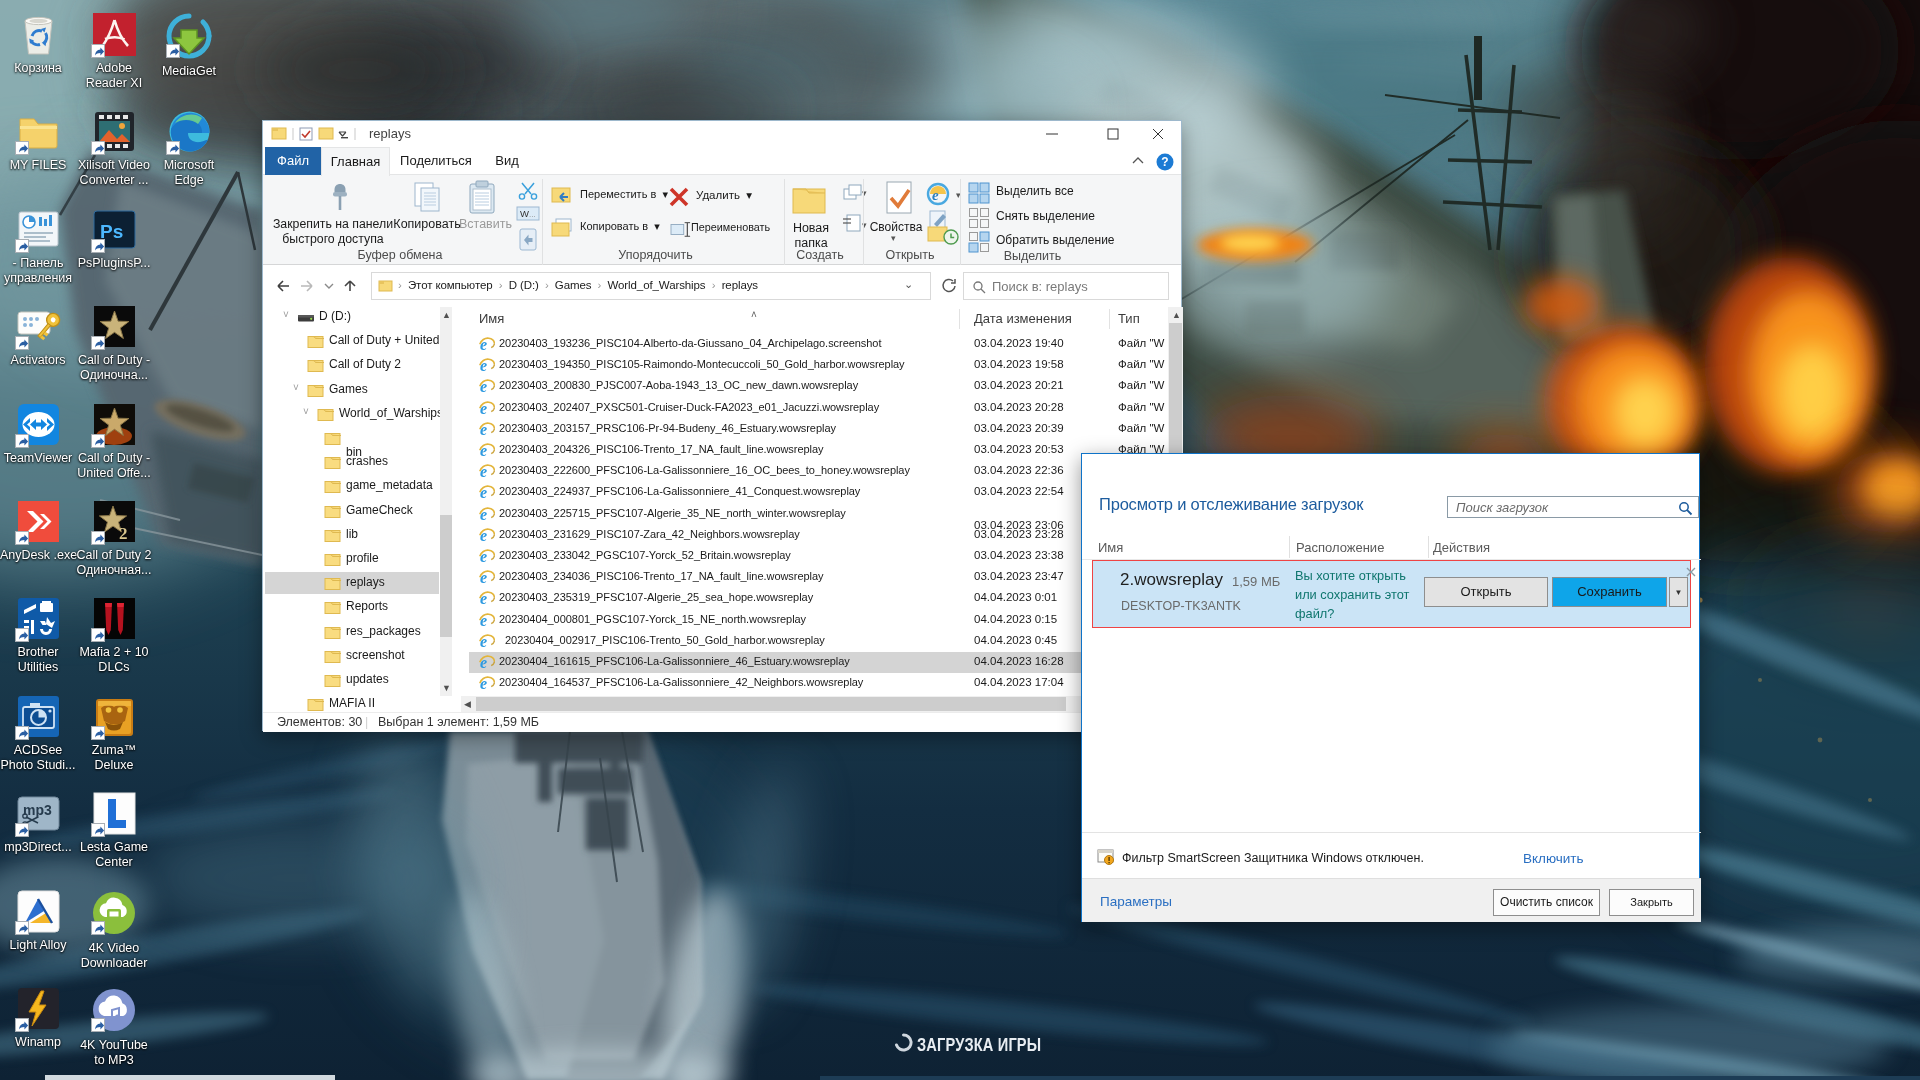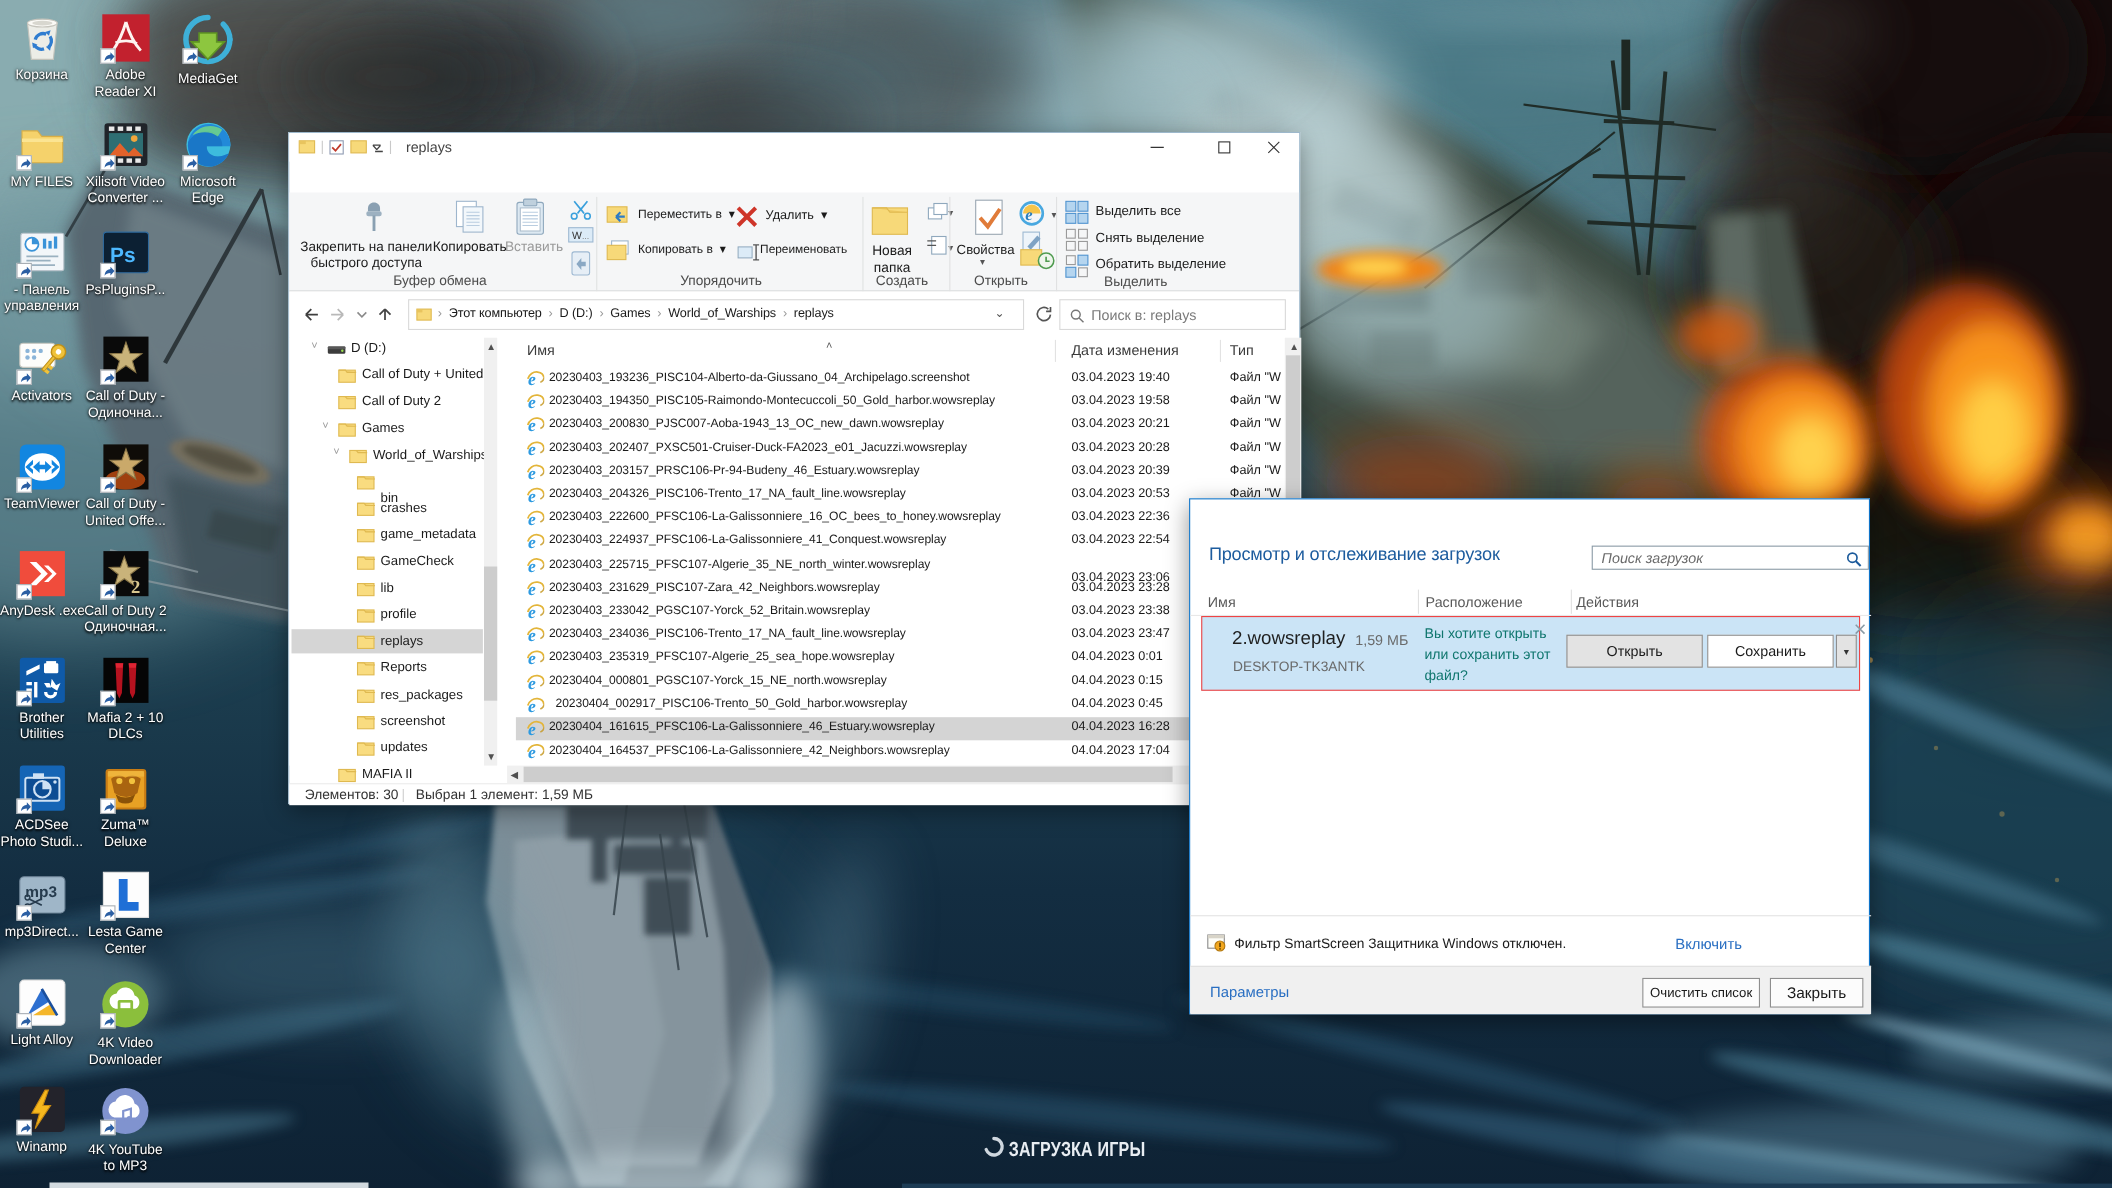--- a/index.html
+++ b/index.html
@@ -251,20 +251,31 @@
     </svg>
     <span class="abs" style="left:106px;top:5px;font-size:13px;color:#444;">replays</span>
 
     <svg class="abs" style="left:759px;top:0" width="160" height="26" viewBox="0 0 160 26">
       <line x1="24" y1="13" x2="36" y2="13" stroke="#333" stroke-width="1"></line>
       <rect x="86" y="8" width="10" height="10" fill="none" stroke="#333" stroke-width="1"></rect>
       <path d="M131 8 l10 10 M141 8 l-10 10" stroke="#333" stroke-width="1"></path>
     </svg>
   </div>
 
+  <div class="abs" style="left:0;top:26px;width:100%;height:28px;background:#fff;border-bottom:1px solid #e4e5e6;">
+    <div class="abs" style="left:2px;top:0;width:56px;height:28px;background:#2163a6;color:#fff;font-size:13px;text-align:center;line-height:28px;">Файл</div>
+    <div class="abs" style="left:58px;top:0;width:69px;height:29px;background:#f5f6f7;border:1px solid #e4e5e6;border-bottom:none;color:#1a1a1a;font-size:13px;text-align:center;line-height:28px;z-index:2;">Главная</div>
+    <div class="abs" style="left:127px;top:0;width:92px;height:28px;color:#1a1a1a;font-size:13px;text-align:center;line-height:28px;">Поделиться</div>
+    <div class="abs" style="left:219px;top:0;width:50px;height:28px;color:#1a1a1a;font-size:13px;text-align:center;line-height:28px;">Вид</div>
+    <svg class="abs" style="left:866px;top:6px" width="50" height="18" viewBox="0 0 50 18">
+      <path d="M4 10 l5 -5 l5 5" stroke="#555" stroke-width="1.3" fill="none"></path>
+      <circle cx="36" cy="9" r="8.5" fill="#1c7bd4"></circle>
+      <text x="36" y="13" font-size="12" fill="#fff" text-anchor="middle" font-family="Liberation Sans" font-weight="bold">?</text>
+    </svg>
+  </div>
 
   <div class="abs" style="left:0;top:54px;width:100%;height:90px;background:#f5f6f7;border-bottom:1px solid #d5d6d7;font-size:12px;color:#1a1a1a;">
 
     <svg class="abs" style="left:62px;top:6px" width="30" height="32" viewBox="0 0 30 32">
       <path d="M15 3 c-3.2 0 -5.5 2.2 -5.5 5.5 l0 2.5 11 0 0 -2.5 c0 -3.3 -2.3 -5.5 -5.5 -5.5z" fill="#8aa0b2"></path>
       <rect x="8" y="11" width="14" height="4.5" rx="2" fill="#9db1c1"></rect>
       <line x1="15" y1="15" x2="15" y2="29" stroke="#8aa0b2" stroke-width="2.6"></line>
     </svg>
     <div class="abs" style="left:0;top:42px;width:140px;text-align:center;line-height:15px;font-size:12.3px;">Закрепить на панели<br>быстрого доступа</div>
     <svg class="abs" style="left:146px;top:5px" width="36" height="36" viewBox="0 0 36 36">
@@ -705,42 +716,42 @@
   <div class="abs" style="left:207px;top:82px;width:1px;height:22px;background:#e0e0e0"></div>
   <div class="abs" style="left:346px;top:82px;width:1px;height:22px;background:#e0e0e0"></div>
   <div class="abs" style="left:0;top:105px;width:619px;height:1px;background:#e8e8e8"></div>
 
   <div class="abs" style="left:10px;top:106px;width:599px;height:68px;background:#cbe4f6;border:1px solid #ef4444;">
     <span class="abs" style="left:27px;top:9px;font-size:17px;color:#1f1f1f;">2.wowsreplay</span>
     <span class="abs" style="left:139px;top:13px;font-size:13px;color:#6a6a6a;">1,59 МБ</span>
     <span class="abs" style="left:28px;top:38px;font-size:12.5px;color:#6a6a6a;">DESKTOP-TK3ANTK</span>
     <div class="abs" style="left:202px;top:5px;width:132px;font-size:12.8px;color:#0f766e;line-height:19px;">Вы хотите открыть или сохранить этот файл?</div>
     <div class="abs" style="left:331px;top:16px;width:124px;height:30px;background:#e3e3e3;border:1px solid #8e8e8e;text-align:center;line-height:28px;font-size:13px;color:#1a1a1a;">Открыть</div>
-    <div class="abs" style="left:459px;top:16px;width:115px;height:30px;background:#ffffff;border:1px solid #8e8e8e;text-align:center;line-height:28px;font-size:13px;color:#1a1a1a;">Сохранить</div>
+    <div class="abs" style="left:459px;top:16px;width:115px;height:30px;background:#0ea5e9;border:1px solid #8e8e8e;text-align:center;line-height:28px;font-size:13px;color:#1a1a1a;">Сохранить</div>
     <div class="abs" style="left:576px;top:16px;width:19px;height:30px;background:#e3e3e3;border:1px solid #8e8e8e;text-align:center;font-size:8px;color:#333;line-height:30px;">▼</div>
     <svg class="abs" style="left:592px;top:5px" width="12" height="12" viewBox="0 0 12 12">
       <path d="M2 2 l8 8 M10 2 l-8 8" stroke="#8a9aa5" stroke-width="1.4"></path>
     </svg>
   </div>
 
   <div class="abs" style="left:0;top:378px;width:619px;height:1px;background:#e3e3e3"></div>
   <svg class="abs" style="left:15px;top:395px" width="19" height="17" viewBox="0 0 19 17">
     <rect x="1" y="1" width="15" height="12" fill="#fdfdf8" stroke="#8a8a8a"></rect>
     <rect x="1" y="1" width="15" height="3" fill="#d8d4c8"></rect>
     <circle cx="12" cy="11" r="4.5" fill="#f2a71e" stroke="#b57a10"></circle>
     <rect x="11.4" y="8" width="1.4" height="4" fill="#5a3c00"></rect>
     <rect x="11.4" y="13" width="1.4" height="1.3" fill="#5a3c00"></rect>
   </svg>
   <span class="abs" style="left:40px;top:397px;font-size:12.5px;color:#1a1a1a;">Фильтр SmartScreen Защитника Windows отключен.</span>
   <span class="abs" style="left:441px;top:397px;font-size:13.5px;color:#2a6fc2;">Включить</span>
 
   <div class="abs" style="left:0;top:424px;width:619px;height:44px;background:#f0f0f0;border-top:1px solid #dfdfdf;">
     <span class="abs" style="left:18px;top:15px;font-size:13.5px;color:#2a6fc2;">Параметры</span>
     <div class="abs" style="left:411px;top:10px;width:107px;height:27px;background:#fcfcfc;border:1px solid #8e8e8e;text-align:center;line-height:25px;font-size:12px;color:#1a1a1a;">Очистить список</div>
-    <div class="abs" style="left:527px;top:10px;width:85px;height:27px;background:#fcfcfc;border:1px solid #8e8e8e;text-align:center;line-height:25px;font-size:14px;color:#1a1a1a;">Закрыть</div>
+    <div class="abs" style="left:527px;top:10px;width:85px;height:27px;background:#fcfcfc;border:1px solid #8e8e8e;text-align:center;line-height:25px;font-size:11px;color:#1a1a1a;">Закрыть</div>
   </div>
 </div>
 
 <div class="abs" style="left:894px;top:1033px;z-index:3;">
   <svg width="19" height="19" viewBox="0 0 19 19">
     <path d="M9.5 2 a7.5 7.5 0 1 1 -7 10" fill="none" stroke="#dfe7ee" stroke-width="3" stroke-linecap="round" opacity=".92"></path>
   </svg>
   <span style="position:absolute;left:23px;top:1px;font-size:18.5px;font-weight:bold;color:#e8edf2;white-space:nowrap;letter-spacing:.2px;transform:scaleX(.79);transform-origin:0 50%;">ЗАГРУЗКА ИГРЫ</span>
 </div>
 

